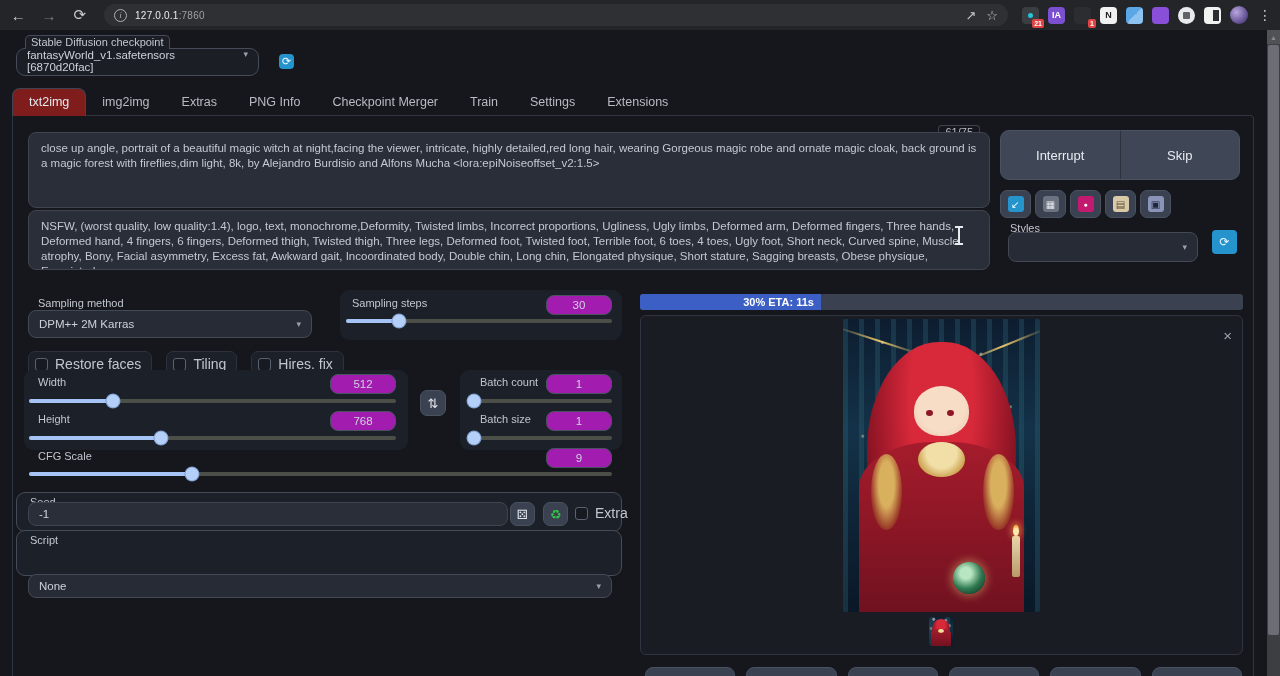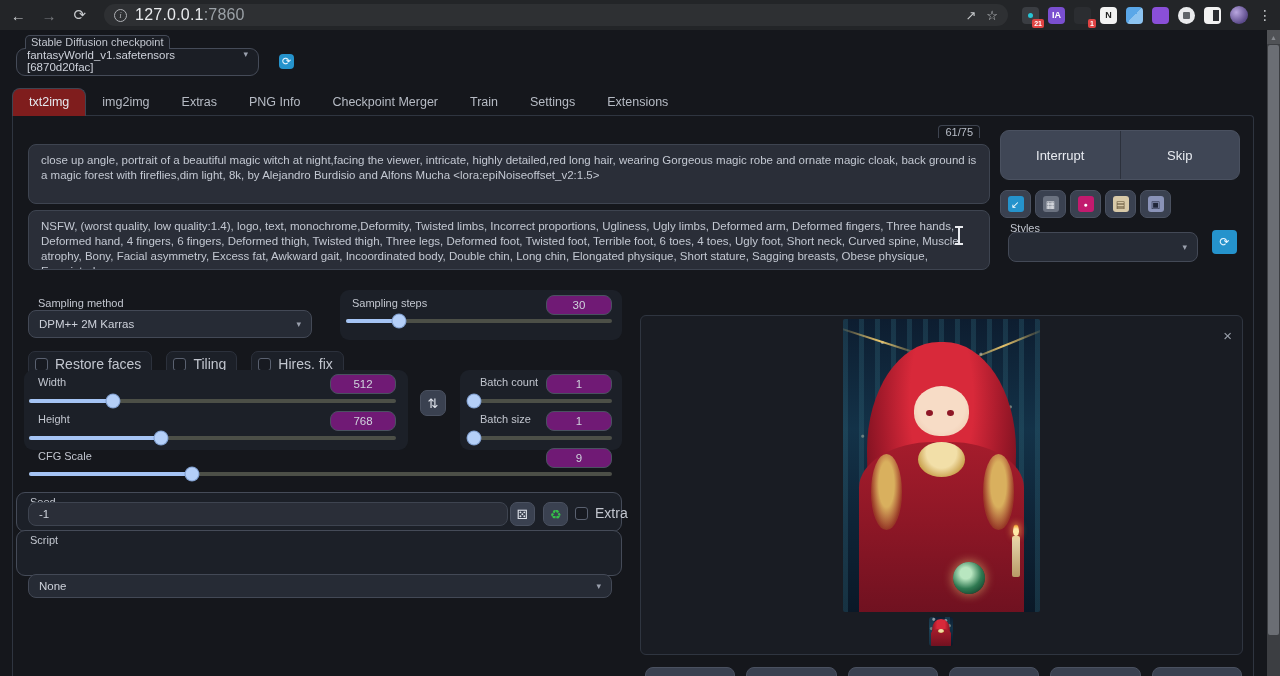--- a/index.html
+++ b/index.html
@@ -11,21 +11,21 @@
     color:#c9cdd6; font-size:12px;
   }
   .abs { position:absolute; }
 
   
   #chrome { position:absolute; left:0; top:0; width:1280px; height:30px; background:#232528; display:flex; align-items:center; }
   .nav-ic { width:26px; height:26px; display:flex; align-items:center; justify-content:center; color:#c7cacd; font-size:15px; margin-left:6px; border-radius:50%; }
   .nav-ic.dim { color:#7b7e82; }
   #urlbar { height:22px; width:950px; margin-left:12px; background:#2e3033; border-radius:12px; display:flex; align-items:center; padding:0 10px; }
   #info-ic { width:13px; height:13px; border:1px solid #aeb1b5; border-radius:50%; color:#aeb1b5; font-size:9px; display:flex; align-items:center; justify-content:center; font-style:italic; font-family:"Liberation Serif",serif; }
-  #url-text { margin-left:8px; color:#e8eaed; font-size:16px; letter-spacing:.2px; }
+  #url-text { margin-left:8px; color:#e8eaed; font-size:10px; letter-spacing:.2px; }
   #url-text .port { color:#9aa0a6; }
   #urlbar .spacer { flex:1; }
   .url-end-ic { color:#c7cacd; font-size:13px; margin-left:10px; }
   #ext-row { display:flex; align-items:center; margin-left:14px; gap:9px; }
   .ext { position:relative; width:17px; height:17px; border-radius:4px; display:flex; align-items:center; justify-content:center; font-size:9px; font-weight:bold; color:#fff; }
   .badge { position:absolute; bottom:-4px; right:-5px; background:#e04343; color:#fff; font-size:7px; line-height:1; padding:1px 2px; border-radius:2px; font-weight:bold; }
   .avatar { width:18px; height:18px; border-radius:50%; background:radial-gradient(circle at 35% 35%, #b9a6e0, #5b4a8a 70%); }
   #menu-dots { color:#c7cacd; font-size:14px; margin:0 8px 0 10px; }
 
   
@@ -51,21 +51,21 @@
   #panel-border { position:absolute; left:12px; top:115px; width:1242px; height:561px; border:1px solid #2f3540; border-bottom:none; border-radius:0 4px 0 0; }
 
   
   .ta { position:absolute; background:#2a2e38; border:1px solid #3e4450; border-radius:8px; padding:8px 12px; font-size:11.5px; line-height:15px; color:#c3c8d2; overflow:hidden; }
   #token-counter { position:absolute; right:300px; top:125px; font-size:11px; color:#b9bec8; background:#15171c; padding:0 6px; border:1px solid #3e4450; border-radius:4px 4px 0 0; border-bottom:none; }
 
   
   .slider { position:absolute; height:4px; background:#4c4f47; border-radius:2px; }
   .slider .fill { position:absolute; left:0; top:0; bottom:0; background:#a5c4f5; border-radius:2px; }
   .slider .knob { position:absolute; top:50%; width:13px; height:13px; border-radius:50%; background:#b4cff8; transform:translate(-50%,-50%); box-shadow:0 0 0 1px #7e9ccb; cursor:pointer; }
-  .numbox { position:absolute; background:#701a75; border:1px solid #4a5160; border-radius:8px; color:#cfd3dc; font-size:11.5px; display:flex; align-items:center; justify-content:center; }
+  .numbox { position:absolute; background:#a21caf; border:1px solid #4a5160; border-radius:8px; color:#cfd3dc; font-size:11.5px; display:flex; align-items:center; justify-content:center; }
 
   
   .chkrow { position:absolute; display:flex; gap:14px; }
   .chk { display:flex; align-items:center; gap:7px; background:#1c2028; border:1px solid #2c313c; border-radius:7px; padding:4px 10px 4px 6px; cursor:pointer; }
   .box { width:13px; height:13px; border:1px solid #5a6170; border-radius:3px; background:#171a21; }
   .chk span { font-size:14px; color:#c2c6cf; }
 
   
   .dd { position:absolute; background:#262b35; border:1px solid #434956; border-radius:8px; display:flex; align-items:center; justify-content:space-between; padding:0 10px; font-size:11.5px; color:#cdd1da; cursor:pointer; }
 
@@ -181,21 +181,21 @@
     <div class="tab">Extras</div>
     <div class="tab">PNG Info</div>
     <div class="tab">Checkpoint Merger</div>
     <div class="tab">Train</div>
     <div class="tab">Settings</div>
     <div class="tab">Extensions</div>
   </div>
   <div id="panel-border"></div>
 
   <div id="token-counter">61/75</div>
-  <div class="ta" style="left:28px; top:132px; width:962px; height:60px;margin-top:12px;">close up angle, portrait of a beautiful magic witch at night,facing the viewer, intricate, highly detailed,red long hair, wearing Gorgeous magic robe and ornate magic cloak, back ground is a magic forest with fireflies,dim light, 8k, by Alejandro Burdisio and Alfons Mucha &lt;lora:epiNoiseoffset_v2:1.5&gt;</div>
+  <div class="ta" style="left:28px; top:132px; width:962px; height:76px;">close up angle, portrait of a beautiful magic witch at night,facing the viewer, intricate, highly detailed,red long hair, wearing Gorgeous magic robe and ornate magic cloak, back ground is a magic forest with fireflies,dim light, 8k, by Alejandro Burdisio and Alfons Mucha &lt;lora:epiNoiseoffset_v2:1.5&gt;</div>
   <div class="ta" style="left:28px; top:210px; width:962px; height:60px;">NSFW, (worst quality, low quality:1.4), logo, text, monochrome,Deformity, Twisted limbs, Incorrect proportions, Ugliness, Ugly limbs, Deformed arm, Deformed fingers, Three hands, Deformed hand, 4 fingers, 6 fingers, Deformed thigh, Twisted thigh, Three legs, Deformed foot, Twisted foot, Terrible foot, 6 toes, 4 toes, Ugly foot, Short neck, Curved spine, Muscle atrophy, Bony, Facial asymmetry, Excess fat, Awkward gait, Incoordinated body, Double chin, Long chin, Elongated physique, Short stature, Sagging breasts, Obese physique, Emaciated</div>
 
   <div id="ibeam">
       <div class="stem"></div>
     </div>
 
   <div class="plain-label abs" style="left:38px; top:297px;">Sampling method</div>
   <div class="dd" style="left:28px; top:310px; width:284px; height:28px;">
     <span>DPM++ 2M Karras</span>
     <span class="chev">▾</span>
@@ -302,20 +302,25 @@
     <div class="ic" style="background:#8a93b8; color:#20263a;">▣</div>
   </div>
 
   <div class="plain-label abs" style="left:1010px; top:222px;">Styles</div>
   <div class="dd" style="left:1008px; top:232px; width:190px; height:30px;">
     <span></span>
     <span class="chev">▾</span>
   </div>
   <div class="blue-btn abs" style="left:1212px; top:230px; width:25px; height:24px; font-size:12px;">⟳</div>
 
+  <div id="progress">
+    <div class="pfill" style="width:30%;">
+      <span>30% ETA: 11s</span>
+    </div>
+  </div>
 
   <div id="results">
     <div id="close-x">×</div>
   </div>
   <div id="main-img" class="witch">
     <div class="streak1"></div>
       <div class="streak2"></div>
     <div class="hair"></div>
       <div class="face"></div>
     <div class="eye l"></div>

